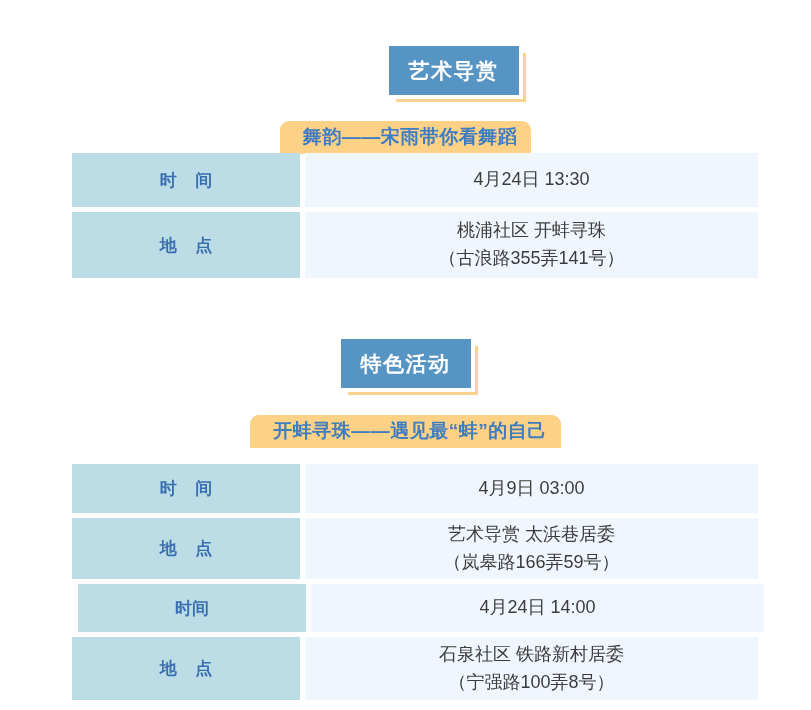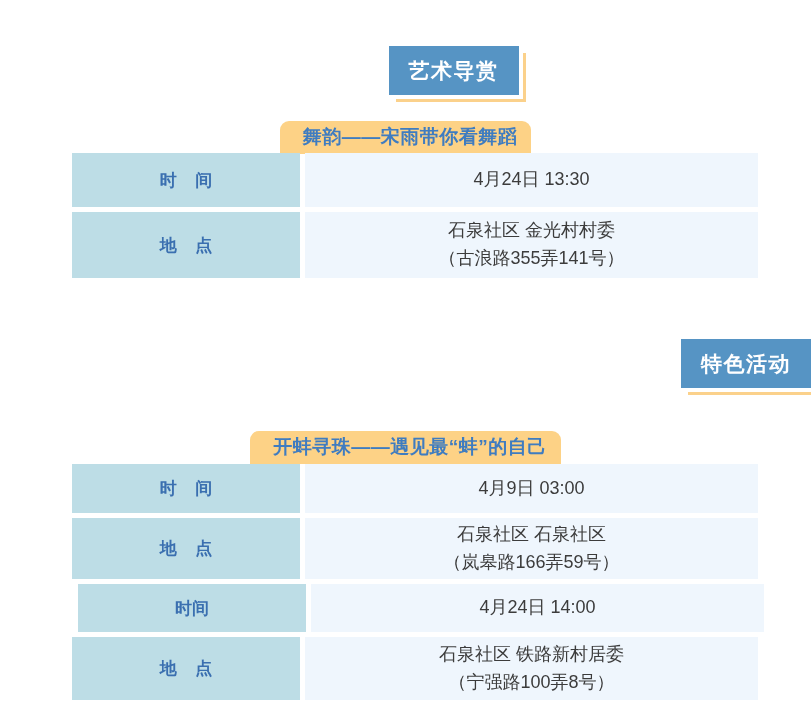--- a/index.html
+++ b/index.html
@@ -147,48 +147,48 @@
   <div class="info-table" style="top:153px;">
     <div class="info-row" style="height:54px;">
       <div class="cell-label">时 间</div>
       <div class="cell-value">
         <span class="ln">4月24日 13:30</span>
       </div>
     </div>
     <div class="info-row" style="height:66px;">
       <div class="cell-label">地 点</div>
       <div class="cell-value">
-        <span class="ln">石泉社区 金光村村委</span>
+        <span class="ln">桃浦社区 开蚌寻珠</span>
         <span class="ln">（古浪路355弄141号）</span>
       </div>
     </div>
   </div>
 
-  <div class="section-head" style="top:339px;justify-content:flex-end;">
+  <div class="section-head" style="top:339px;">
     <div class="badge-wrap">
       <div class="badge-accent"></div>
       <div class="badge-main">特色活动</div>
     </div>
   </div>
 
-  <div class="subtitle-row" style="top:431px;">
+  <div class="subtitle-row" style="top:415px;">
     <div class="subtitle-pill">开蚌寻珠——遇见最“蚌”的自己</div>
   </div>
 
   <div class="info-table" style="top:464px;">
     <div class="info-row" style="height:49px;">
       <div class="cell-label">时 间</div>
       <div class="cell-value">
         <span class="ln">4月9日 03:00</span>
       </div>
     </div>
     <div class="info-row" style="height:61px;">
       <div class="cell-label">地 点</div>
       <div class="cell-value">
-        <span class="ln">石泉社区 石泉社区</span>
+        <span class="ln">艺术导赏 太浜巷居委</span>
         <span class="ln">（岚皋路166弄59号）</span>
       </div>
     </div>
     <div class="info-row" style="height:48px;padding-left:6px;">
       <div class="cell-label tight">时间</div>
       <div class="cell-value">
         <span class="ln">4月24日 14:00</span>
       </div>
     </div>
     <div class="info-row" style="height:63px;">

